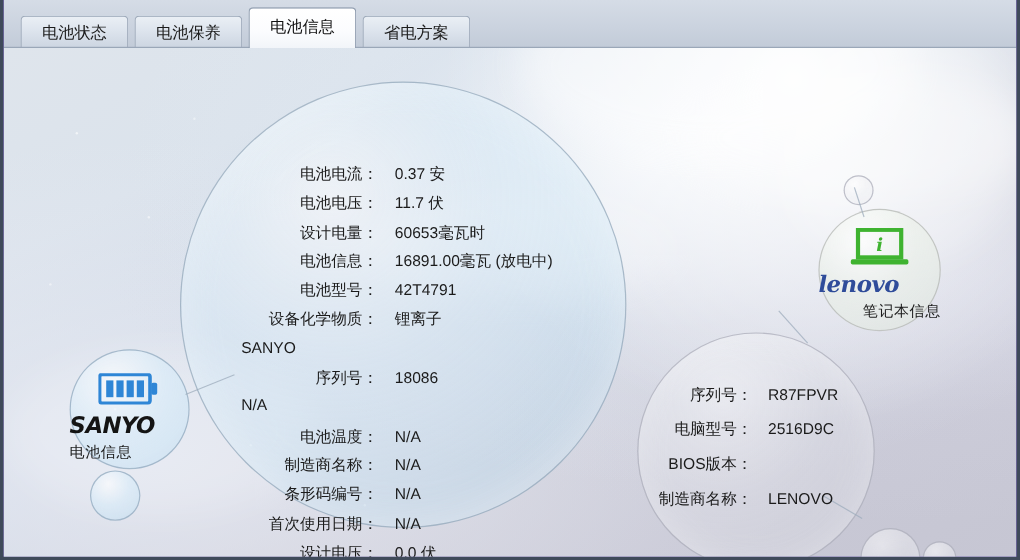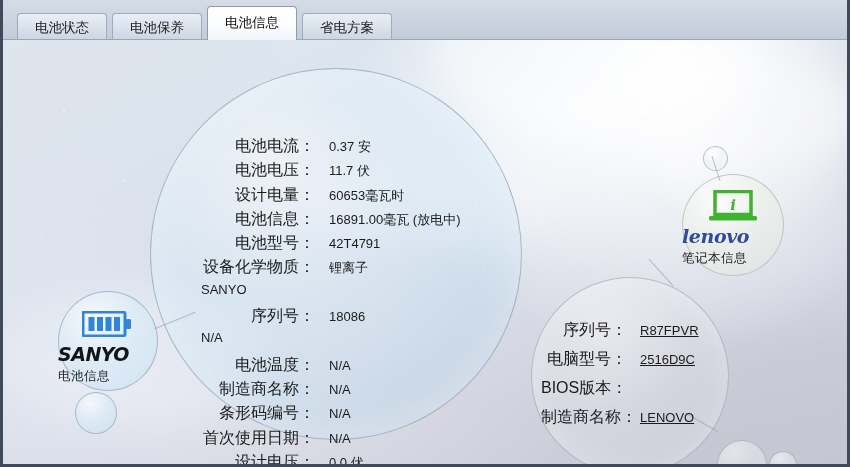--- a/index.html
+++ b/index.html
@@ -147,36 +147,36 @@
     z-index: 10;
   }
   .row {
     display: flex;
     align-items: baseline;
     white-space: nowrap;
   }
   .row .lbl {
     text-align: right;
     color: #1b1b1b;
-    font-size: 16px;
+    font-size: 13px;
   }
   .row .val {
     color: #1b1b1b;
     font-size: 13px;
   }
 
   #battery-rows { left: 184px; top: 96px; }
   #battery-rows .row { height: 24.3px; }
   #battery-rows .lbl { width: 128px; }
   #battery-rows .val { margin-left: 14px; text-align: right; }
 
   #computer-rows { left: 538px; top: 280px; }
   #computer-rows .row { height: 29px; }
   #computer-rows .lbl { width: 86px; }
-  #computer-rows .val { margin-left: 13px; text-decoration: underline; }
+  #computer-rows .val { margin-left: 13px; }
   .badge-title {
     font-size: 12.5px;
     color: #1c1c1c;
     letter-spacing: 0.5px;
   }
   .sanyo-word {
     font-family: "DejaVu Sans", sans-serif;
     font-weight: bold;
     font-style: italic;
     font-size: 19px;
@@ -272,21 +272,21 @@
 
     <div style="position:absolute;left:679px;top:134px;width:102px;height:102px;z-index:14;">
       <div style="padding-top:16px;text-align:center;">
         <svg width="50" height="32" viewBox="0 0 50 32" aria-hidden="true">
           <rect x="7" y="1.5" width="36" height="23" fill="none" stroke="#3fb330" stroke-width="3.5"></rect>
           <text x="25" y="19.5" font-family="DejaVu Serif, serif" font-style="italic" font-weight="bold" font-size="15" fill="#3fb330" text-anchor="middle">i</text>
           <rect x="1" y="26" width="48" height="4.5" rx="1.5" fill="#3fb330"></rect>
         </svg>
       </div>
       <div class="lenovo-word" style="margin-top:1px;">lenovo</div>
-      <div class="badge-title" style="margin-top:4px;">笔记本信息</div>
+      <div class="badge-title" style="margin-top:4px;text-align:right;">笔记本信息</div>
     </div>
 
     <div class="rows" id="battery-rows">
         <div class="row">
           <span class="lbl">电池电流：</span>
           <span class="val">0.37 安</span>
         </div>
         <div class="row">
           <span class="lbl">电池电压：</span>
           <span class="val">11.7 伏</span>

